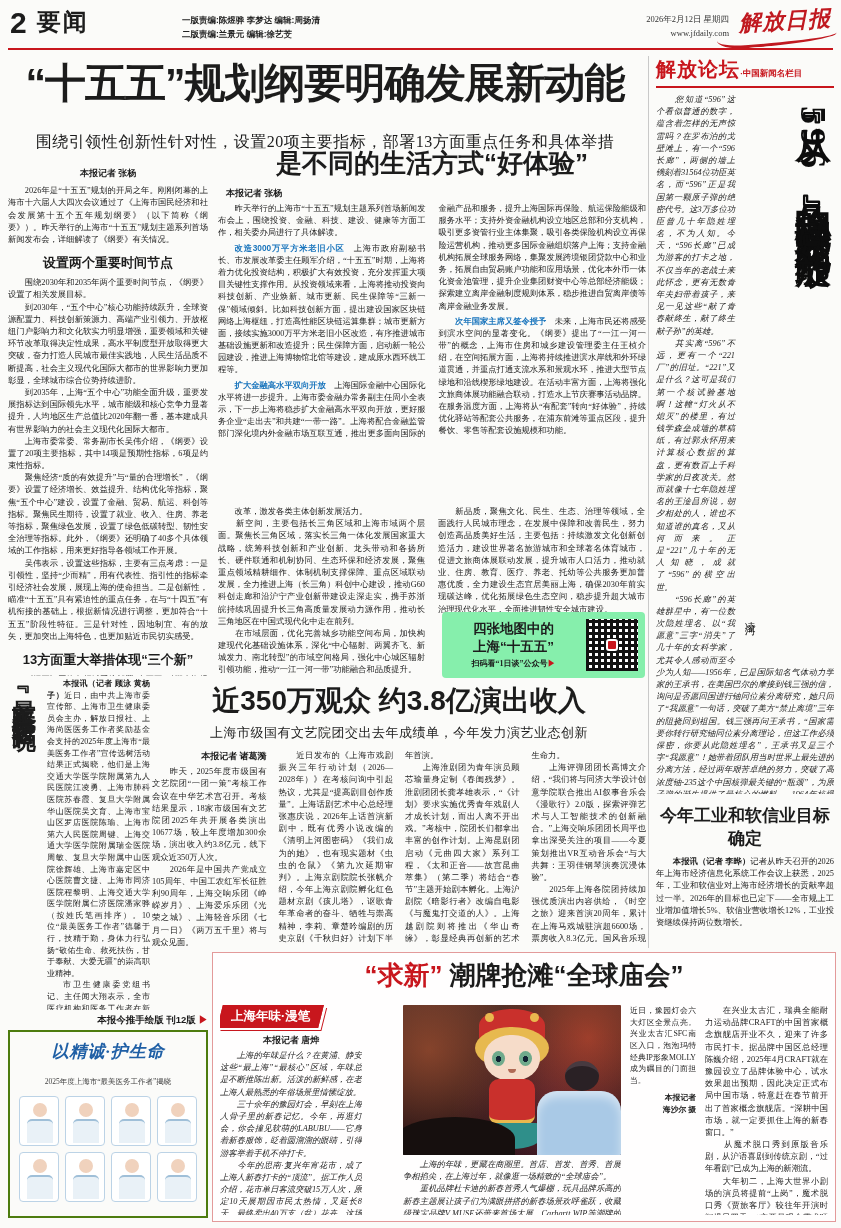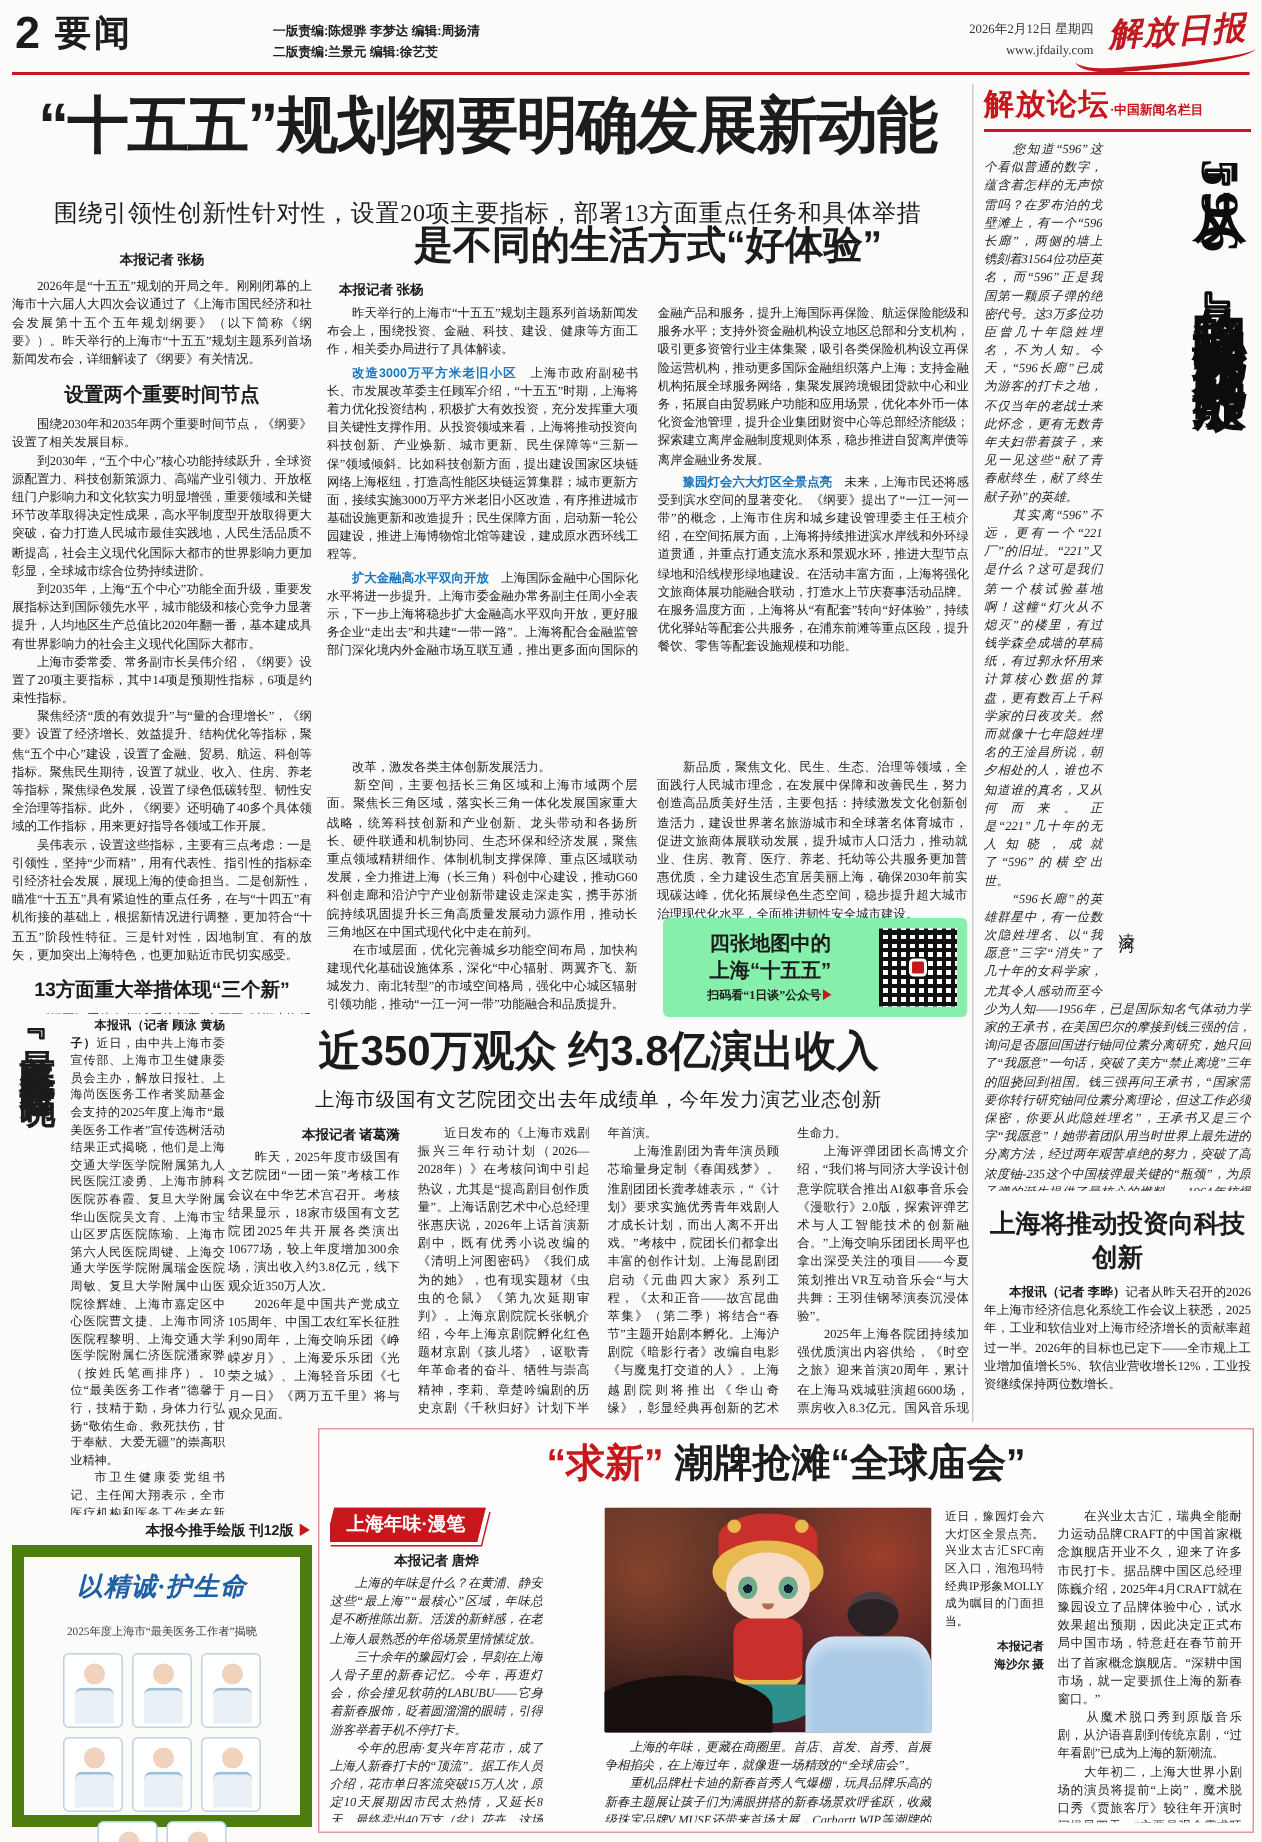--- a/index.html
+++ b/index.html
@@ -68,21 +68,21 @@
   .pcols{margin-top:8px;height:206px;column-count:4;column-gap:12px;overflow:hidden;}
   .pcols .byline{display:block;text-align:right;margin-bottom:3px;}
   
   .med{position:absolute;left:8px;top:678px;width:142px;height:332px;display:flex;gap:7px;}
   .med-vt{width:32px;writing-mode:vertical-rl;text-orientation:mixed;font-family:"Liberation Sans",sans-serif;
           font-weight:900;font-size:24px;letter-spacing:3px;line-height:32px;}
   .med-tx{flex:1;overflow:hidden;font-size:8px;line-height:1.45;text-align:justify;}
   .med-tx p{margin:0;text-indent:2em;}
   .promo{position:absolute;left:8px;top:1014px;width:200px;text-align:right;font-size:9.5px;font-weight:bold;
          font-family:"Liberation Sans",sans-serif;}
-  .poster{position:absolute;left:8px;top:1030px;width:200px;height:188px;border:8px solid #4d7c0f;
+  .poster{position:absolute;left:8px;top:1030px;width:200px;height:188px;border:2px solid #4d7c0f;
           background:linear-gradient(160deg,#f0f6fb 0%,#dcé 0%,#dceaf5 55%,#cfe2f0 100%);padding:8px 6px;text-align:center;}
   .poster-t{color:#1f5fa5;font-weight:900;font-style:italic;font-size:17px;letter-spacing:1px;}
   .poster-s{font-size:7.5px;color:#444;margin-top:14px;}
   .docs{display:flex;flex-wrap:wrap;gap:6px;justify-content:center;margin-top:9px;}
   .doc{width:40px;height:50px;background:#fff;border:1px solid #bcd3e6;border-radius:4px;position:relative;}
   .doc::before{content:"";position:absolute;left:13px;top:6px;width:14px;height:14px;border-radius:50%;background:#f0d2bd;}
   .doc::after{content:"";position:absolute;left:7px;top:22px;width:26px;height:22px;border-radius:5px 5px 0 0;
               background:#e9f1f7;border-top:2px solid #9fbfd8;}
   
   .bbox{position:absolute;left:212px;top:952px;width:624px;height:270px;border:1px solid #e39a9a;background:#fffefe;}
@@ -158,21 +158,21 @@
     <p class="pre" style="margin:0">　　《纲要》围绕各领域系统部署“十五五”时期上海经济社会发展的重点任务和具体举措，共13个方面，体现为“三个新”：新动能、新空间、新品质——</p>
   </div>
 
   <div class="mid">
     <div class="h2">是不同的生活方式“好体验”</div>
     <span class="byline">本报记者 张杨</span>
     <div class="blkA t8">
       <p>昨天举行的上海市“十五五”规划主题系列首场新闻发布会上，围绕投资、金融、科技、建设、健康等方面工作，相关委办局进行了具体解读。</p>
       <p><span class="blue-lead">改造3000万平方米老旧小区</span><span>　上海市政府副秘书长、市发展改革委主任顾军介绍，“十五五”时期，上海将着力优化投资结构，积极扩大有效投资，充分发挥重大项目关键性支撑作用。从投资领域来看，上海将推动投资向科技创新、产业焕新、城市更新、民生保障等“三新一保”领域倾斜。比如科技创新方面，提出建设国家区块链网络上海枢纽，打造高性能区块链运算集群；城市更新方面，接续实施3000万平方米老旧小区改造，有序推进城市基础设施更新和改造提升；民生保障方面，启动新一轮公园建设，推进上海博物馆北馆等建设，建成原水西环线工程等。</span></p>
       <p><span class="blue-lead">扩大金融高水平双向开放</span><span>　上海国际金融中心国际化水平将进一步提升。上海市委金融办常务副主任周小全表示，下一步上海将稳步扩大金融高水平双向开放，更好服务企业“走出去”和共建“一带一路”。上海将配合金融监管部门深化境内外金融市场互联互通，推出更多面向国际的金融产品和服务，提升上海国际再保险、航运保险能级和服务水平；支持外资金融机构设立地区总部和分支机构，吸引更多资管行业主体集聚，吸引各类保险机构设立再保险运营机构，推动更多国际金融组织落户上海；支持金融机构拓展全球服务网络，集聚发展跨境银团贷款中心和业务，拓展自由贸易账户功能和应用场景，优化本外币一体化资金池管理，提升企业集团财资中心等总部经济能级；探索建立离岸金融制度规则体系，稳步推进自贸离岸债等离岸金融业务发展。</span></p>
-      <p><span class="blue-lead">豫园灯会六大灯区全景点亮</span><span>　未来，上海市民还将感受到滨水空间的显著变化。《纲要》提出了“一江一河一带”的概念，上海市住房和城乡建设管理委主任王桢介绍，在空间拓展方面，上海将持续推进滨水岸线和外环绿道贯通，并重点打通支流水系和景观水环，推进大型节点绿地和沿线楔形绿地建设。在活动丰富方面，上海将强化文旅商体展功能融合联动，打造水上节庆赛事活动品牌。在服务温度方面，上海将从“有配套”转向“好体验”，持续优化驿站等配套公共服务，在浦东前滩等重点区段，提升餐饮、零售等配套设施规模和功能。</span></p>
+      <p><span class="blue-lead">次年国家主席又签令授予</span><span>　未来，上海市民还将感受到滨水空间的显著变化。《纲要》提出了“一江一河一带”的概念，上海市住房和城乡建设管理委主任王桢介绍，在空间拓展方面，上海将持续推进滨水岸线和外环绿道贯通，并重点打通支流水系和景观水环，推进大型节点绿地和沿线楔形绿地建设。在活动丰富方面，上海将强化文旅商体展功能融合联动，打造水上节庆赛事活动品牌。在服务温度方面，上海将从“有配套”转向“好体验”，持续优化驿站等配套公共服务，在浦东前滩等重点区段，提升餐饮、零售等配套设施规模和功能。</span></p>
 
     </div>
     <div class="blkB t8">
       <div class="bcol pre">　　改革，激发各类主体创新发展活力。
 　　新空间，主要包括长三角区域和上海市域两个层面。聚焦长三角区域，落实长三角一体化发展国家重大战略，统筹科技创新和产业创新、龙头带动和各扬所长、硬件联通和机制协同、生态环保和经济发展，聚焦重点领域精耕细作、体制机制支撑保障、重点区域联动发展，全力推进上海（长三角）科创中心建设，推动G60科创走廊和沿沪宁产业创新带建设走深走实，携手苏浙皖持续巩固提升长三角高质量发展动力源作用，推动长三角地区在中国式现代化中走在前列。
 　　在市域层面，优化完善城乡功能空间布局，加快构建现代化基础设施体系，深化“中心辐射、两翼齐飞、新城发力、南北转型”的市域空间格局，强化中心城区辐射引领功能，推动“一江一河一带”功能融合和品质提升。</div>
       <div class="bcol">
         <span class="pre">　　新品质，聚焦文化、民生、生态、治理等领域，全面践行人民城市理念，在发展中保障和改善民生，努力创造高品质美好生活，主要包括：持续激发文化创新创造活力，建设世界著名旅游城市和全球著名体育城市，促进文旅商体展联动发展，提升城市人口活力，推动就业、住房、教育、医疗、养老、托幼等公共服务更加普惠优质，全力建设生态宜居美丽上海，确保2030年前实现碳达峰，优化拓展绿色生态空间，稳步提升超大城市治理现代化水平，全面推进韧性安全城市建设。</span>
         <div class="qrbox">
           <div class="qrtxt">
@@ -199,21 +199,21 @@
         <div class="vauthor">凌河</div>
       </div>
       <span class="pre">　　您知道“596”这个看似普通的数字，蕴含着怎样的无声惊雷吗？在罗布泊的戈壁滩上，有一个“596长廊”，两侧的墙上镌刻着31564位功臣英名，而“596”正是我国第一颗原子弹的绝密代号。这3万多位功臣曾几十年隐姓埋名，不为人知。今天，“596长廊”已成为游客的打卡之地，不仅当年的老战士来此怀念，更有无数青年夫妇带着孩子，来见一见这些“献了青春献终生，献了终生献子孙”的英雄。
 　　其实离“596”不远，更有一个“221厂”的旧址。“221”又是什么？这可是我们第一个核试验基地啊！这幢“灯火从不熄灭”的楼里，有过钱学森垒成墙的草稿纸，有过郭永怀用来计算核心数据的算盘，更有数百上千科学家的日夜攻关。然而就像十七年隐姓埋名的王淦昌所说，朝夕相处的人，谁也不知道谁的真名，又从何而来。正是“221”几十年的无人知晓，成就了“596”的横空出世。
 　　“596长廊”的英雄群星中，有一位数次隐姓埋名、以“我愿意”三字“消失”了几十年的女科学家，尤其令人感动而至今少为人知——1956年，已是国际知名气体动力学家的王承书，在美国巴尔的摩接到钱三强的信，询问是否愿回国进行铀同位素分离研究，她只回了“我愿意”一句话，突破了美方“禁止离境”三年的阻挠回到祖国。钱三强再问王承书，“国家需要你转行研究铀同位素分离理论，但这工作必须保密，你要从此隐姓埋名”，王承书又是三个字“我愿意”！她带着团队用当时世界上最先进的分离方法，经过两年艰苦卓绝的努力，突破了高浓度铀-235这个中国核弹最关键的“瓶颈”，为原子弹的诞生提供了最核心的燃料——1964年核爆成功，她本可马上解密，但她立即转向核聚变研究，对于仍然隐姓埋名，她还是“我愿意”，她说，“自己从来没有‘牺牲’的想法，为祖国工作，自己怎样也不应看作是牺牲。”直到她的丈夫、同是元勋的张文裕病逝，不少人才惊讶地知道王承书竟然也是中国核武的大功臣，只是没有人知道她的名字！
 　　为什么要说“596”“221”和三度隐姓埋名的王承书教授呢？其中一个原因，就是在这几天，一座“娇龙厅”即将开放，一朵戈壁的月季被全网投票命名为“娇龙”，昭苏建起了一座以“娇龙”为名的冰雕，吸引了众多游客前往瞻仰——这位曾任副县长的贺娇龙，却与几十年前“221”的“谁也不知道谁的真名”截然不同，而是“生怕别人不知道”，她一不隐姓二不埋名，而是高调亮相，数百次出镜，让她的名字和她那一袭红衣受到无数关注，从而使当地的湿地冰雪旅游名扬天下，引来无数旅客。贺娇龙“无人不晓”的知名度，凌驾某些闲言碎语中的“个人英雄主义”和“出风头”，她的巨大流量，包括她的数百次公益直播推介的数百种地方特产，为当地农产品销售额带来了500亿元的增长，惠及了数万农户，而巨额的打赏与带货，贺娇龙没有碰过一分钱！
 　　从“221”的隐姓埋名说到贺娇龙的无人不知，不是两个极端吗？其实不是。时代在变迁，行业也各有规律，虽然一个是几十年的隐名匿姓、一个是天天出镜、名扬天下，但目标却是一脉相承，前者为了国家“强起来”，后者为了人民“富起来”，都是一颗报国之心，都是一腔为民之情，是一条大路几代人接续走下去。
 　　其实，到了新时代，一心报国却几十年隐姓埋名的科学家，也不乏典型。1982年放弃高职高薪回国，一头扎进国家的天文台，35年“一声不响”，领军拿下了全球顶流的“中国天眼”，到2018年党中央、国务院授予他“改革先锋”称号，次年国家主席又签令授予“人民科学家”国家荣誉称号，南仁东这个名字才渐为人知，而这位新时代的创新科学家此时已无憾西去……</span>
     </div>
     <div class="industry">
-      <div class="h4">上海将推动投资向科技创新</div>
+      <div class="h4">今年工业和软信业目标确定</div>
       <div class="t8">
         <span class="pre">　　</span><b>本报讯（记者 李晔）</b><span class="pre">记者从昨天召开的2026年上海市经济信息化系统工作会议上获悉，2025年，工业和软信业对上海市经济增长的贡献率超过一半。2026年的目标也已定下——全市规上工业增加值增长5%、软信业营收增长12%，工业投资继续保持两位数增长。
 　　市委常委、副市长陈杰参加会议并讲话。</span>
       </div>
     </div>
   </div>
 
   <div class="perf">
     <div class="h3">近350万观众 约3.8亿演出收入</div>
     <div class="pdeck">上海市级国有文艺院团交出去年成绩单，今年发力演艺业态创新</div>

